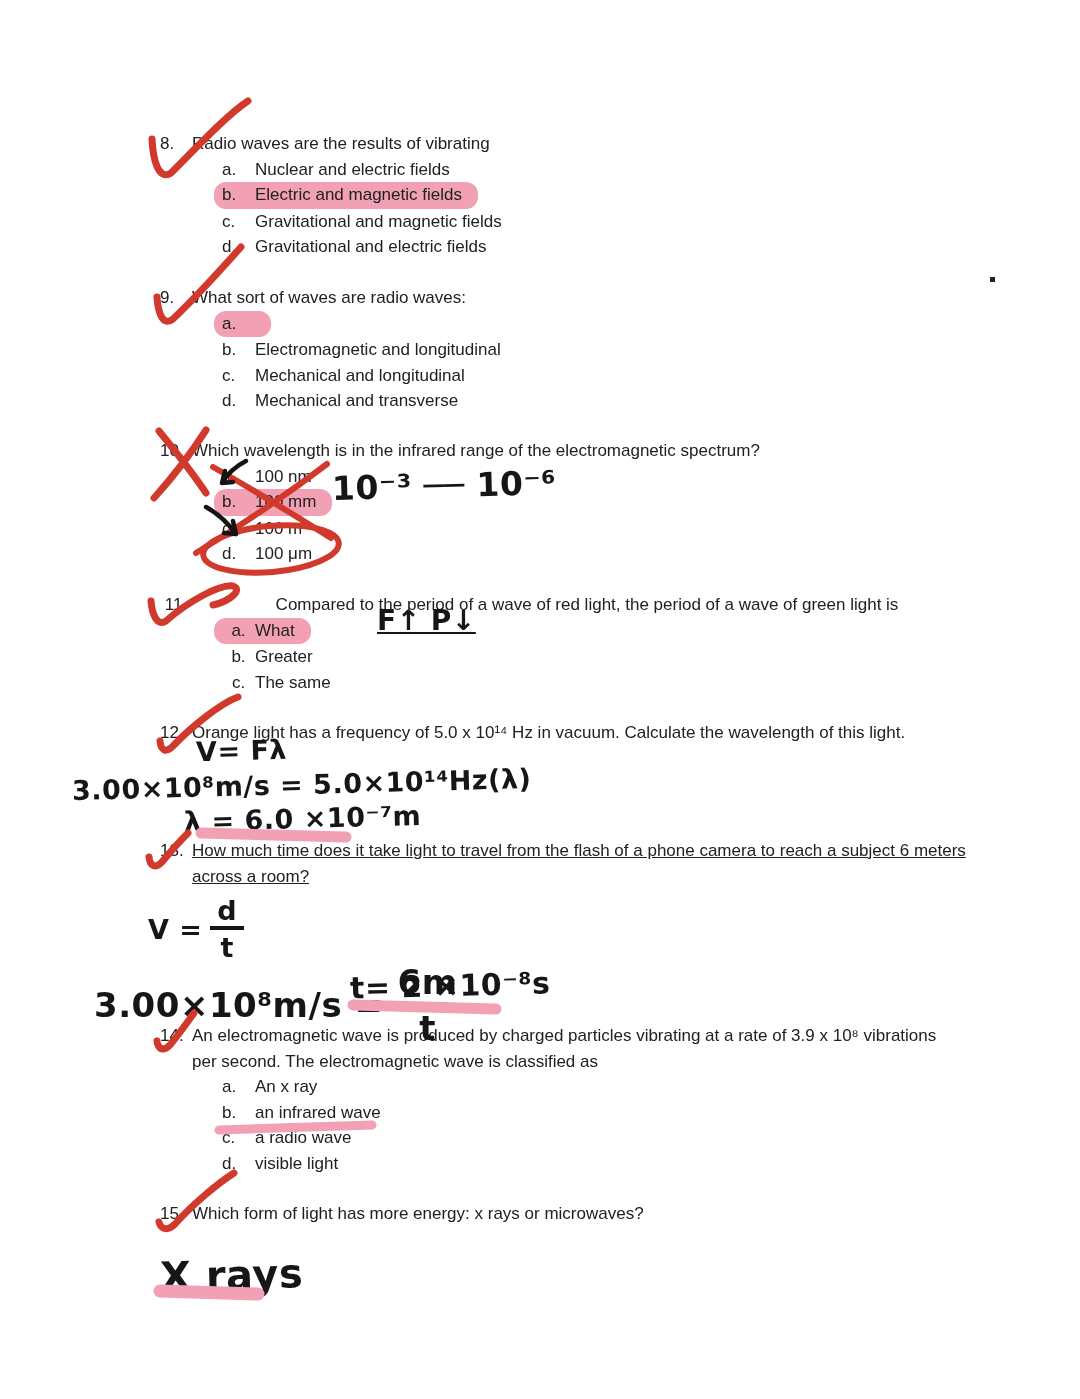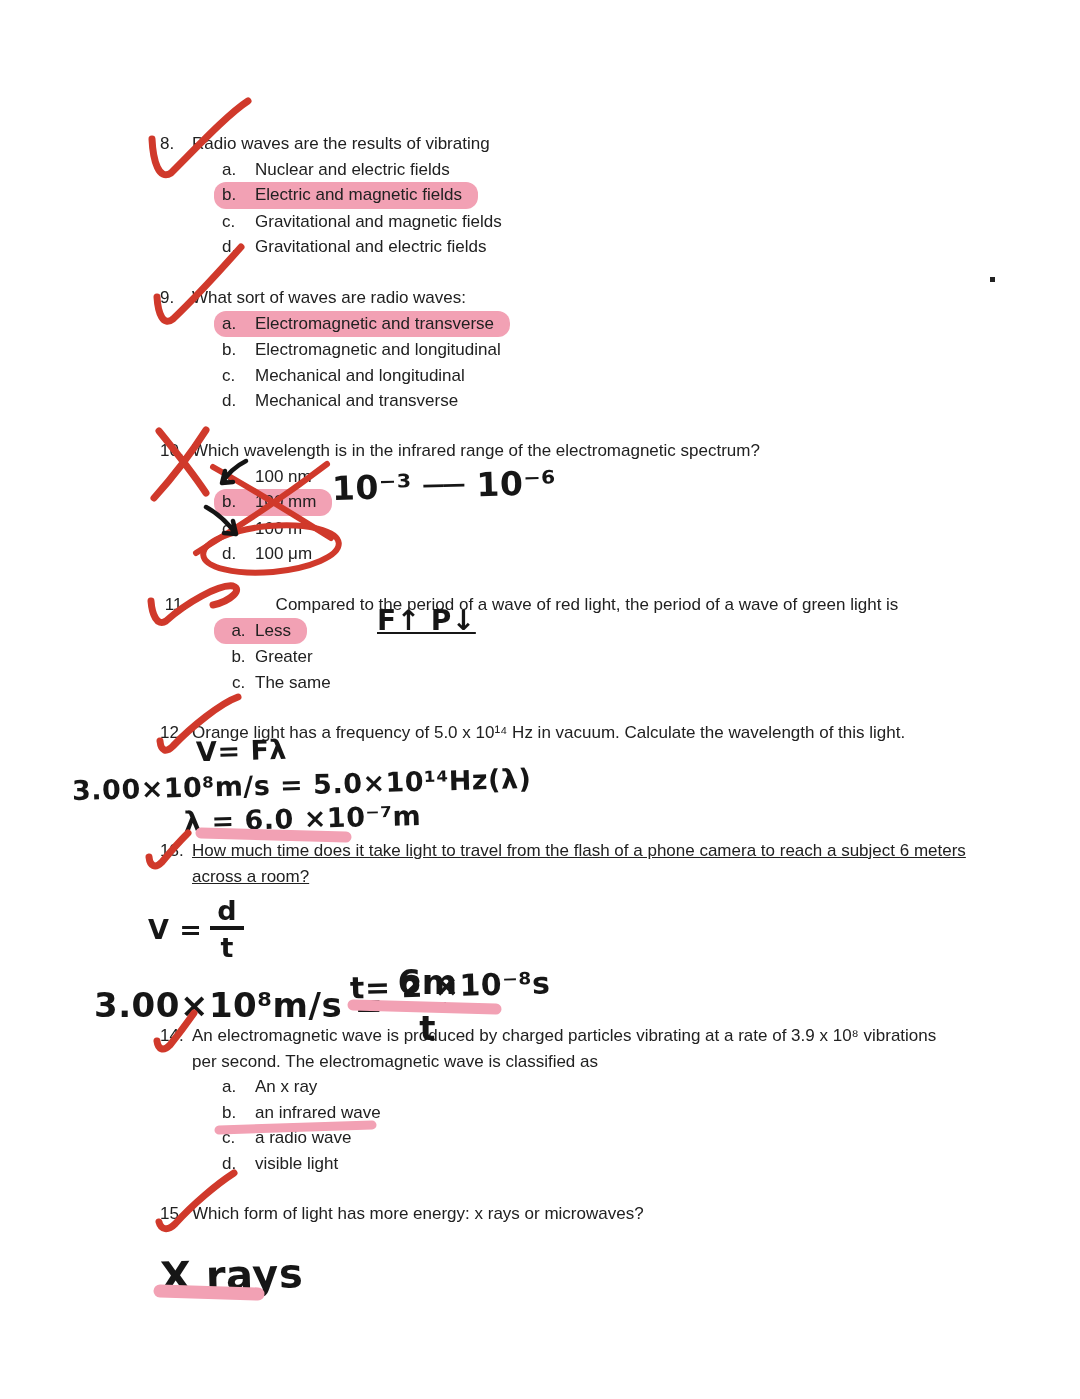--- a/index.html
+++ b/index.html
@@ -66,21 +66,20 @@
 
   <div class="q" style="top:285px;">
     <div class="q-line">
       <span class="q-num">9.</span>
       <span class="q-text">What sort of waves are radio waves:</span>
     </div>
     <div class="opts">
       <div class="opt">
           <span class="pill">
             <span class="letter">a.</span>
-            <span>Electromagnetic and transverse</span>
           </span>
         </div>
       <div class="opt">
           <span class="letter">b.</span>
           <span>Electromagnetic and longitudinal</span>
         </div>
       <div class="opt">
           <span class="letter">c.</span>
           <span>Mechanical and longitudinal</span>
         </div>
@@ -120,21 +119,21 @@
 
   <div class="q" style="top:592px;text-align:center;">
     <div class="q-line">
       <span class="q-num">11.</span>
       <span class="q-text">Compared to the period of a wave of red light, the period of a wave of green light is</span>
     </div>
     <div class="opts">
       <div class="opt">
           <span class="pill">
             <span class="letter">a.</span>
-            <span>Less</span>
+            <span>What</span>
           </span>
         </div>
       <div class="opt">
           <span class="letter">b.</span>
           <span>Greater</span>
         </div>
       <div class="opt">
           <span class="letter">c.</span>
           <span>The same</span>
         </div>

